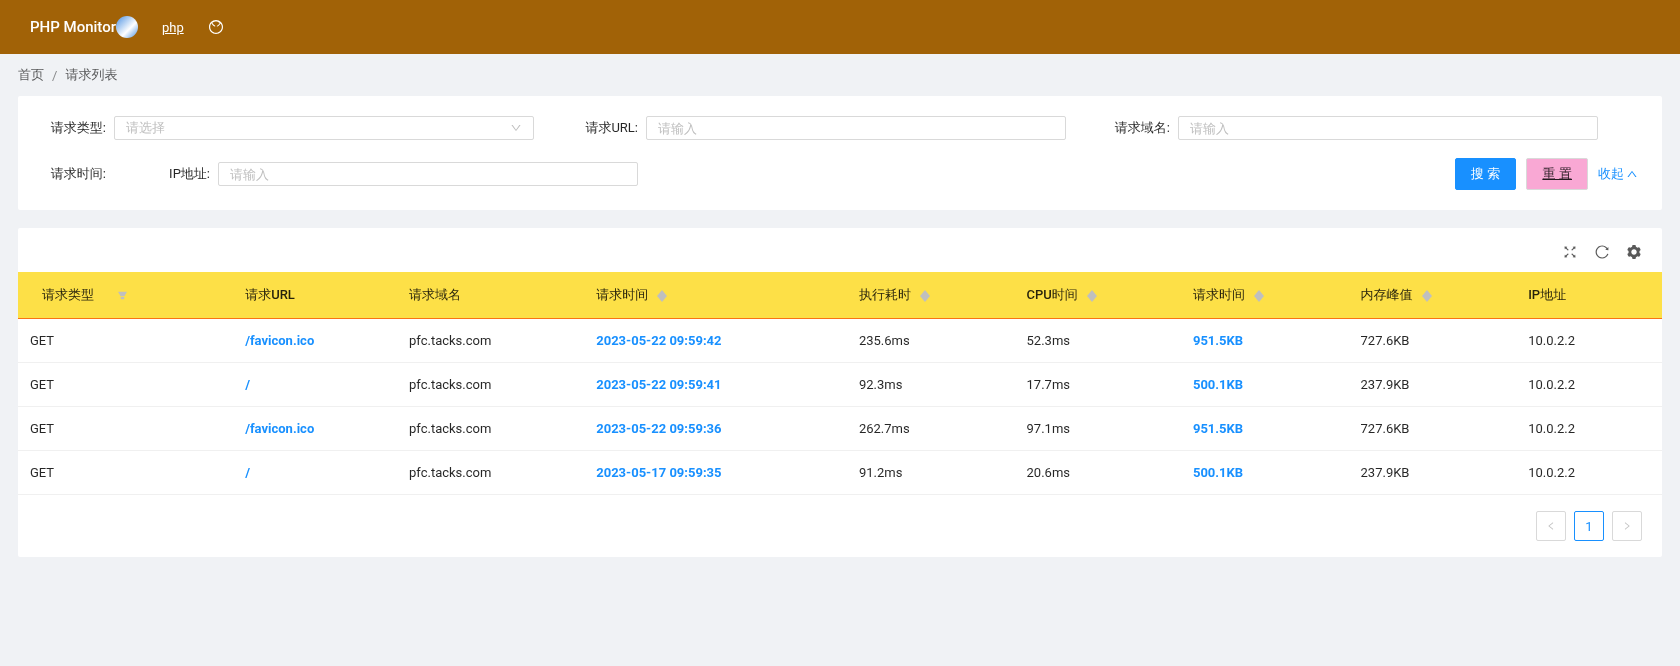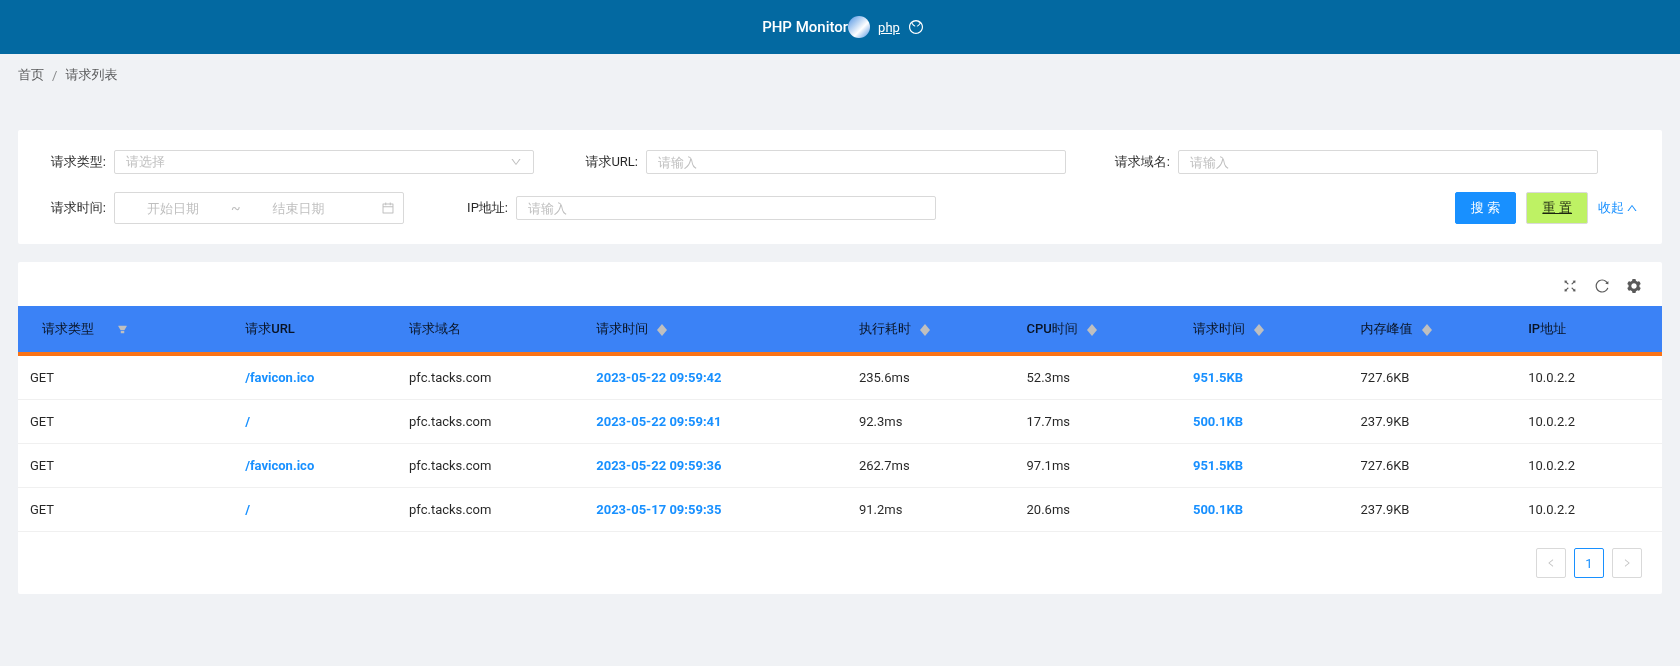--- a/index.html
+++ b/index.html
@@ -1,44 +1,44 @@
 <!DOCTYPE html>
 <html><head>
   <meta charset="utf-8">
   <style>
     * { margin: 0; padding: 0; box-sizing: border-box; }
     body { font-family: -apple-system, BlinkMacSystemFont, "Segoe UI", Roboto, "Helvetica Neue", Arial, sans-serif; font-size: 14px; color: rgba(0,0,0,0.85); background: #f0f2f5; }
     
     .header {
       height: 54px;
-      background: #0369a1;
+      background: #a16207;
       display: flex;
       align-items: center;
-      justify-content: center;
+      justify-content: flex-start;
       padding: 0 24px 0 30px;
       color: #fff;
     }
     .header-title { font-size: 15px; font-weight: 500; }
-    .header-right { display: flex; align-items: center; gap: 8px; text-decoration: underline; }
+    .header-right { display: flex; align-items: center; gap: 24px; text-decoration: underline; }
     .avatar { width: 22px; height: 22px; border-radius: 50%; background: linear-gradient(135deg, #4a90e2 0%, #fff 60%, #4a90e2 100%); display: inline-block; }
     .username { font-size: 13px; }
     .globe-icon { width: 16px; height: 16px; fill: #fff; cursor: pointer; }
 
     .breadcrumb {
       padding: 12px 18px;
       font-size: 13px;
       color: rgba(0,0,0,0.65);
       display: flex;
       gap: 8px;
       align-items: center;
     }
     .breadcrumb a { color: rgba(0,0,0,0.65); text-decoration: none; }
     .breadcrumb-sep { color: rgba(0,0,0,0.45); }
 
-    .content { padding: 0 18px 18px; margin-top: 34px; }
+    .content { padding: 0 18px 18px; }
     .card {
       background: #fff;
       border-radius: 2px;
       padding: 20px 24px;
       margin-bottom: 18px;
     }
 
     .filter-form { display: flex; flex-wrap: wrap; gap: 16px 40px; align-items: center; }
     .filter-item { display: flex; align-items: center; gap: 8px; }
     .filter-item.grow { flex: 1; }
@@ -68,37 +68,37 @@
     }
     .date-range input { border: none; outline: none; width: 100px; font-size: 13px; text-align: center; }
     .date-range input::placeholder { color: #bfbfbf; }
     .date-range .tilde { color: #bfbfbf; padding: 0 8px; }
     .date-range .cal-icon { width: 14px; height: 14px; fill: #bfbfbf; margin-left: auto; }
 
     .filter-row2 { display: flex; width: 100%; align-items: center; gap: 40px; margin-top: 18px; }
     .filter-actions { margin-left: auto; display: flex; align-items: center; gap: 10px; }
     .btn { height: 32px; padding: 0 15px; border-radius: 2px; font-size: 13px; cursor: pointer; border: 1px solid transparent; display: inline-flex; align-items: center; gap: 4px; }
     .btn-primary { background: #1890ff; color: #fff; border-color: #1890ff; }
-    .btn-default { background: #bef264; color: rgba(0,0,0,0.85); border-color: #d9d9d9; text-decoration: underline; }
+    .btn-default { background: #f9a8d4; color: rgba(0,0,0,0.85); border-color: #d9d9d9; text-decoration: underline; }
     .btn-link { background: none; border: none; color: #1890ff; cursor: pointer; display: inline-flex; align-items: center; gap: 2px; font-size: 13px; }
     .chev-up { width: 12px; height: 12px; fill: #1890ff; }
 
     .table-card { padding: 0; }
     .table-toolbar { display: flex; justify-content: flex-end; padding: 16px 20px 12px; gap: 16px; }
     .toolbar-icon { width: 16px; height: 16px; fill: rgba(0,0,0,0.65); cursor: pointer; }
 
     table { width: 100%; border-collapse: collapse; }
     thead th {
       text-align: left;
       padding: 14px 12px;
       font-weight: 500;
       font-size: 13px;
       color: rgba(0,0,0,0.85);
-      border-bottom: 4px solid #f97316;
-      background: #3b82f6;
+      border-bottom: 1px solid #f97316;
+      background: #fde047;
     }
     thead th:first-child { padding-left: 24px; }
     thead th:last-child { padding-right: 24px; }
     tbody td {
       padding: 14px 12px;
       font-size: 13px;
       color: rgba(0,0,0,0.85);
       border-bottom: 1px solid #f0f0f0;
     }
     tbody td:first-child { }
@@ -158,28 +158,20 @@
         <input class="filter-input w-420" placeholder="请输入" style="">
       </div>
       <div class="filter-item grow">
         <span class="filter-label">请求域名:</span>
         <input class="filter-input w-420" placeholder="请输入" style="">
       </div>
     </div>
     <div class="filter-row2">
       <div class="filter-item">
         <span class="filter-label">请求时间:</span>
-        <div class="date-range">
-          <input placeholder="开始日期" style="">
-          <span class="tilde">~</span>
-          <input placeholder="结束日期" style="">
-          <svg class="cal-icon" viewBox="0 0 1024 1024">
-              <path d="M880 184H712v-64c0-4.4-3.6-8-8-8h-56c-4.4 0-8 3.6-8 8v64H384v-64c0-4.4-3.6-8-8-8h-56c-4.4 0-8 3.6-8 8v64H144c-17.7 0-32 14.3-32 32v664c0 17.7 14.3 32 32 32h736c17.7 0 32-14.3 32-32V216c0-17.7-14.3-32-32-32zm-40 656H184V460h656v380zM184 392V256h128v48c0 4.4 3.6 8 8 8h56c4.4 0 8-3.6 8-8v-48h256v48c0 4.4 3.6 8 8 8h56c4.4 0 8-3.6 8-8v-48h128v136H184z"></path>
-            </svg>
-        </div>
       </div>
       <div class="filter-item">
         <span class="filter-label">IP地址:</span>
         <input class="filter-input w-420" placeholder="请输入" style="">
       </div>
       <div class="filter-actions">
         <button class="btn btn-primary">搜 索</button>
         <button class="btn btn-default">重 置</button>
         <button class="btn-link">
           <span>收起</span>

